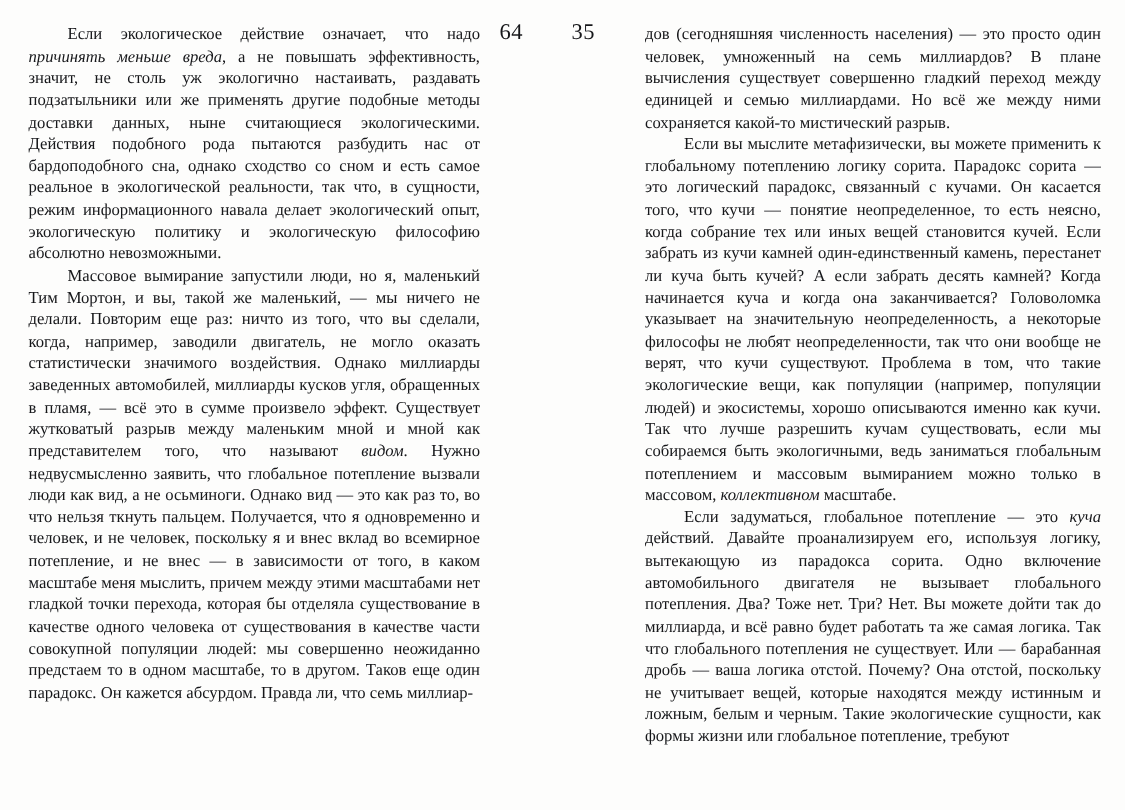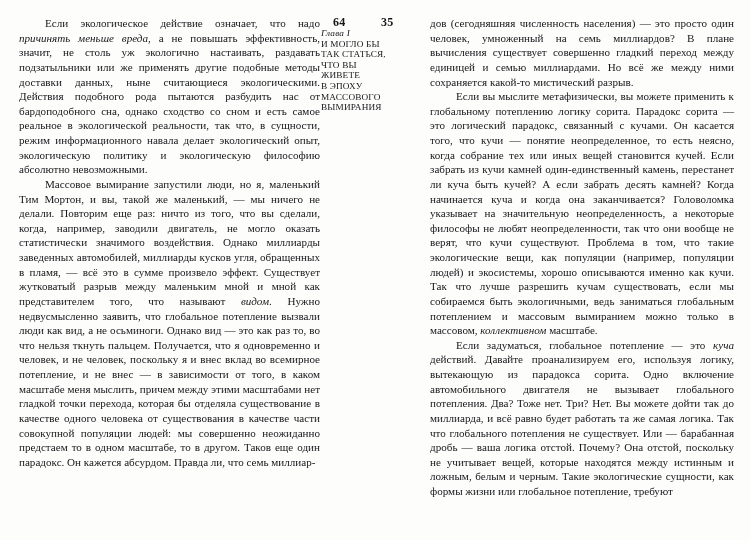--- a/index.html
+++ b/index.html
@@ -83,24 +83,23 @@
   }
 
   
   .folios {
     position: relative;
     height: 14px;
   }
   .folio {
     position: absolute;
     top: 0;
-    font-size: 12px;
+    font-size: 15px;
     line-height: 12px;
     letter-spacing: 0.3px;
-    font-weight: bold;
   }
   .folio-verso { left: 13px; }
   .folio-recto { left: 61px; }
 
   .runhead {
     position: absolute;
     top: 28px;
     left: 1px;
     width: 62px;
     font-size: 9.25px;
@@ -133,30 +132,20 @@
     </div>
   </div>
 
   <div class="gutter">
 
     <div class="folios">
       <span class="folio folio-verso">64</span>
       <span class="folio folio-recto">35</span>
     </div>
 
-    <div class="runhead">
-      <span class="chapter">Глава I</span>
-      <span class="rh-line">И МОГЛО БЫ</span>
-      <span class="rh-line">ТАК СТАТЬСЯ,</span>
-      <span class="rh-line">ЧТО ВЫ</span>
-      <span class="rh-line">ЖИВЕТЕ</span>
-      <span class="rh-line">В ЭПОХУ</span>
-      <span class="rh-line">МАССОВОГО</span>
-      <span class="rh-line">ВЫМИРАНИЯ</span>
-    </div>
 
   </div>
 
   <div class="page page-right">
     <div class="col">
 
       <p class="cont">дов (сегодняшняя численность населения) — это просто один человек, умноженный на семь миллиардов? В плане вычисления существует совершенно гладкий переход между единицей и семью миллиардами. Но всё же между ними сохраняется какой-то мистический разрыв.</p>
 
       <p><span>Если вы мыслите метафизически, вы можете применить к глобальному потеплению логику сорита. Парадокс сорита — это логический парадокс, связанный с кучами. Он касается того, что кучи — понятие неопределенное, то есть неясно, когда собрание тех или иных вещей становится кучей. Если забрать из кучи камней один-единственный камень, перестанет ли куча быть кучей? А если забрать десять камней? Когда начинается куча и когда она заканчивается? Головоломка указывает на значительную неопределенность, а некоторые философы не любят неопределенности, так что они вообще не верят, что кучи существуют. Проблема в том, что такие экологические вещи, как популяции (например, популяции людей) и экосистемы, хорошо описываются именно как кучи. Так что лучше разрешить кучам существовать, если мы собираемся быть экологичными, ведь заниматься глобальным потеплением и массовым вымиранием можно только в массовом, </span><em class="ital">коллективном</em><span> масштабе.</span></p>
 

